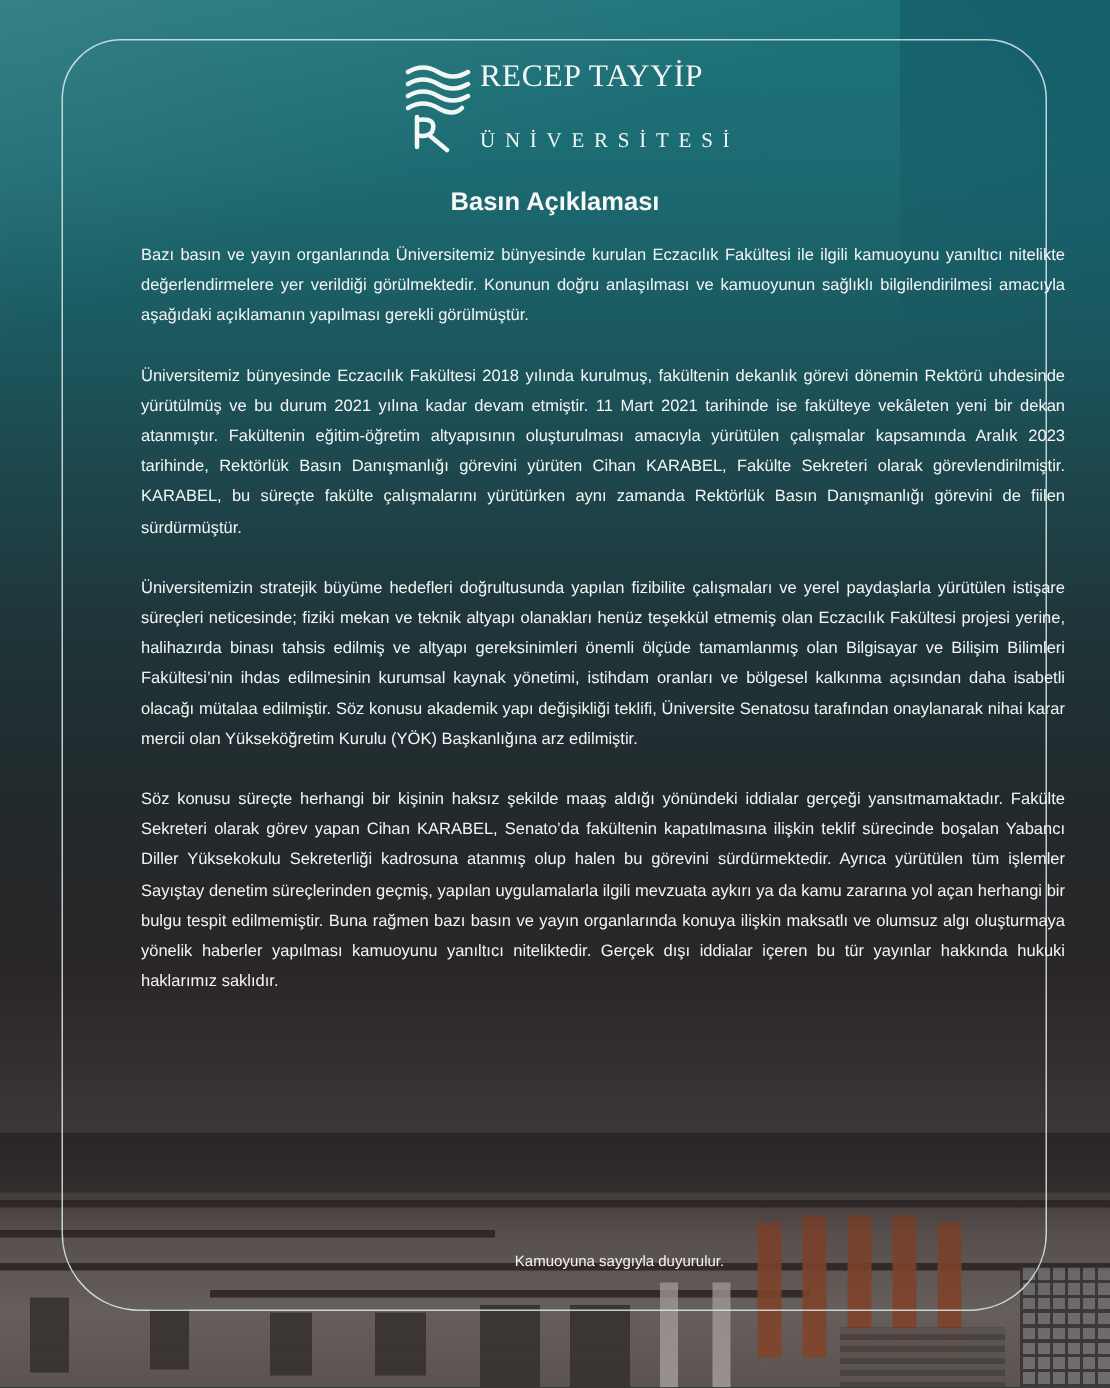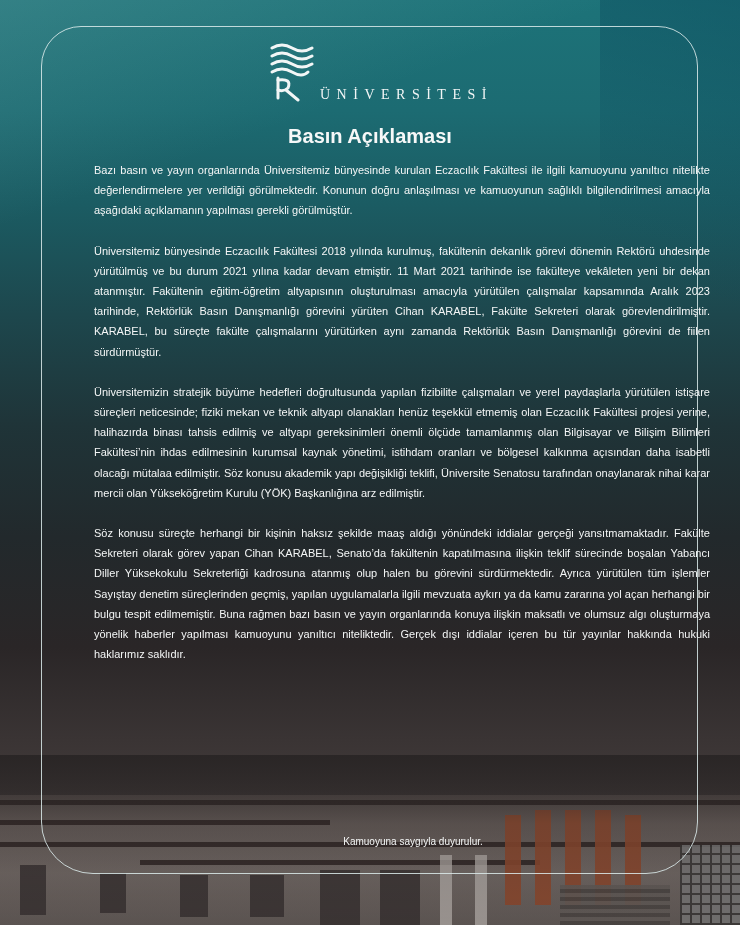--- a/index.html
+++ b/index.html
@@ -46,21 +46,21 @@
     border-radius: 40px 40px 52px 52px;
   }
   .logo { position: absolute; left: 268px; top: 36px; width: 210px; height: 72px; }
   .logo-mark { position: absolute; left: 0; top: 4px; width: 46px; height: 62px; }
   .logo-line { position: absolute; left: 52px; white-space: nowrap; color: #f2f6f6; font-family: "Liberation Serif", serif; }
   .l1 { top: 2px; font-size: 21px; letter-spacing: 0.5px; }
   .l2 { top: 25px; font-size: 22px; letter-spacing: 9px; }
   .l3 { top: 51px; font-size: 14px; letter-spacing: 6.5px; }
 
   .title { position: absolute; left: 0; width: 740px; top: 125px; text-align: center;
-    font-weight: bold; font-size: 20px; color: #f6f8f8; }
+    font-weight: bold; font-size: 17px; color: #f6f8f8; }
   .content { position: absolute; left: 62px; top: 160px; width: 616px; font-size: 11px; line-height: 20.2px; margin-left: 32px; }
   .para { margin: 0 0 20px 0; text-align: justify; text-align-last: left; }
   .closing { position: absolute; left: 0; width: 740px; top: 836px; text-align: center; font-size: 10px; padding-left: 43px; }
 </style>
 </head>
 <body>
 
 <div class="bg"></div>
 <div class="bg-facet1"></div>
 <div class="bg-facet2"></div>
@@ -96,20 +96,21 @@
     <g fill="none" stroke="#f2f6f6" stroke-width="3" stroke-linecap="round">
       <path d="M4 8 Q14 2 24 8 T44 8"></path>
       <path d="M4 16 Q14 10 24 16 T44 16"></path>
       <path d="M4 24 Q14 18 24 24 T44 24"></path>
       <path d="M4 32 Q14 26 24 32 T40 32"></path>
       <path d="M10 38 L10 58"></path>
       <path d="M10 40 Q24 38 20 48 Q16 52 10 50"></path>
       <path d="M18 50 L30 60"></path>
     </g>
   </svg>
+  <div class="logo-line l1">RECEP TAYYİP</div>
   <div class="logo-line l3">ÜNİVERSİTESİ</div>
 </div>
 
 <div class="title">Basın Açıklaması</div>
 
 <div class="content">
   <p class="para">Bazı basın ve yayın organlarında Üniversitemiz bünyesinde kurulan Eczacılık Fakültesi ile ilgili kamuoyunu yanıltıcı nitelikte değerlendirmelere yer verildiği görülmektedir. Konunun doğru anlaşılması ve kamuoyunun sağlıklı bilgilendirilmesi amacıyla aşağıdaki açıklamanın yapılması gerekli görülmüştür.</p>
   <p class="para">Üniversitemiz bünyesinde Eczacılık Fakültesi 2018 yılında kurulmuş, fakültenin dekanlık görevi dönemin Rektörü uhdesinde yürütülmüş ve bu durum 2021 yılına kadar devam etmiştir. 11 Mart 2021 tarihinde ise fakülteye vekâleten yeni bir dekan atanmıştır. Fakültenin eğitim-öğretim altyapısının oluşturulması amacıyla yürütülen çalışmalar kapsamında Aralık 2023 tarihinde, Rektörlük Basın Danışmanlığı görevini yürüten Cihan KARABEL, Fakülte Sekreteri olarak görevlendirilmiştir. KARABEL, bu süreçte fakülte çalışmalarını yürütürken aynı zamanda Rektörlük Basın Danışmanlığı görevini de fiilen sürdürmüştür.</p>
   <p class="para">Üniversitemizin stratejik büyüme hedefleri doğrultusunda yapılan fizibilite çalışmaları ve yerel paydaşlarla yürütülen istişare süreçleri neticesinde; fiziki mekan ve teknik altyapı olanakları henüz teşekkül etmemiş olan Eczacılık Fakültesi projesi yerine, halihazırda binası tahsis edilmiş ve altyapı gereksinimleri önemli ölçüde tamamlanmış olan Bilgisayar ve Bilişim Bilimleri Fakültesi’nin ihdas edilmesinin kurumsal kaynak yönetimi, istihdam oranları ve bölgesel kalkınma açısından daha isabetli olacağı mütalaa edilmiştir. Söz konusu akademik yapı değişikliği teklifi, Üniversite Senatosu tarafından onaylanarak nihai karar mercii olan Yükseköğretim Kurulu (YÖK) Başkanlığına arz edilmiştir.</p>
   <p class="para">Söz konusu süreçte herhangi bir kişinin haksız şekilde maaş aldığı yönündeki iddialar gerçeği yansıtmamaktadır. Fakülte Sekreteri olarak görev yapan Cihan KARABEL, Senato’da fakültenin kapatılmasına ilişkin teklif sürecinde boşalan Yabancı Diller Yüksekokulu Sekreterliği kadrosuna atanmış olup halen bu görevini sürdürmektedir. Ayrıca yürütülen tüm işlemler Sayıştay denetim süreçlerinden geçmiş, yapılan uygulamalarla ilgili mevzuata aykırı ya da kamu zararına yol açan herhangi bir bulgu tespit edilmemiştir. Buna rağmen bazı basın ve yayın organlarında konuya ilişkin maksatlı ve olumsuz algı oluşturmaya yönelik haberler yapılması kamuoyunu yanıltıcı niteliktedir. Gerçek dışı iddialar içeren bu tür yayınlar hakkında hukuki haklarımız saklıdır.</p>

